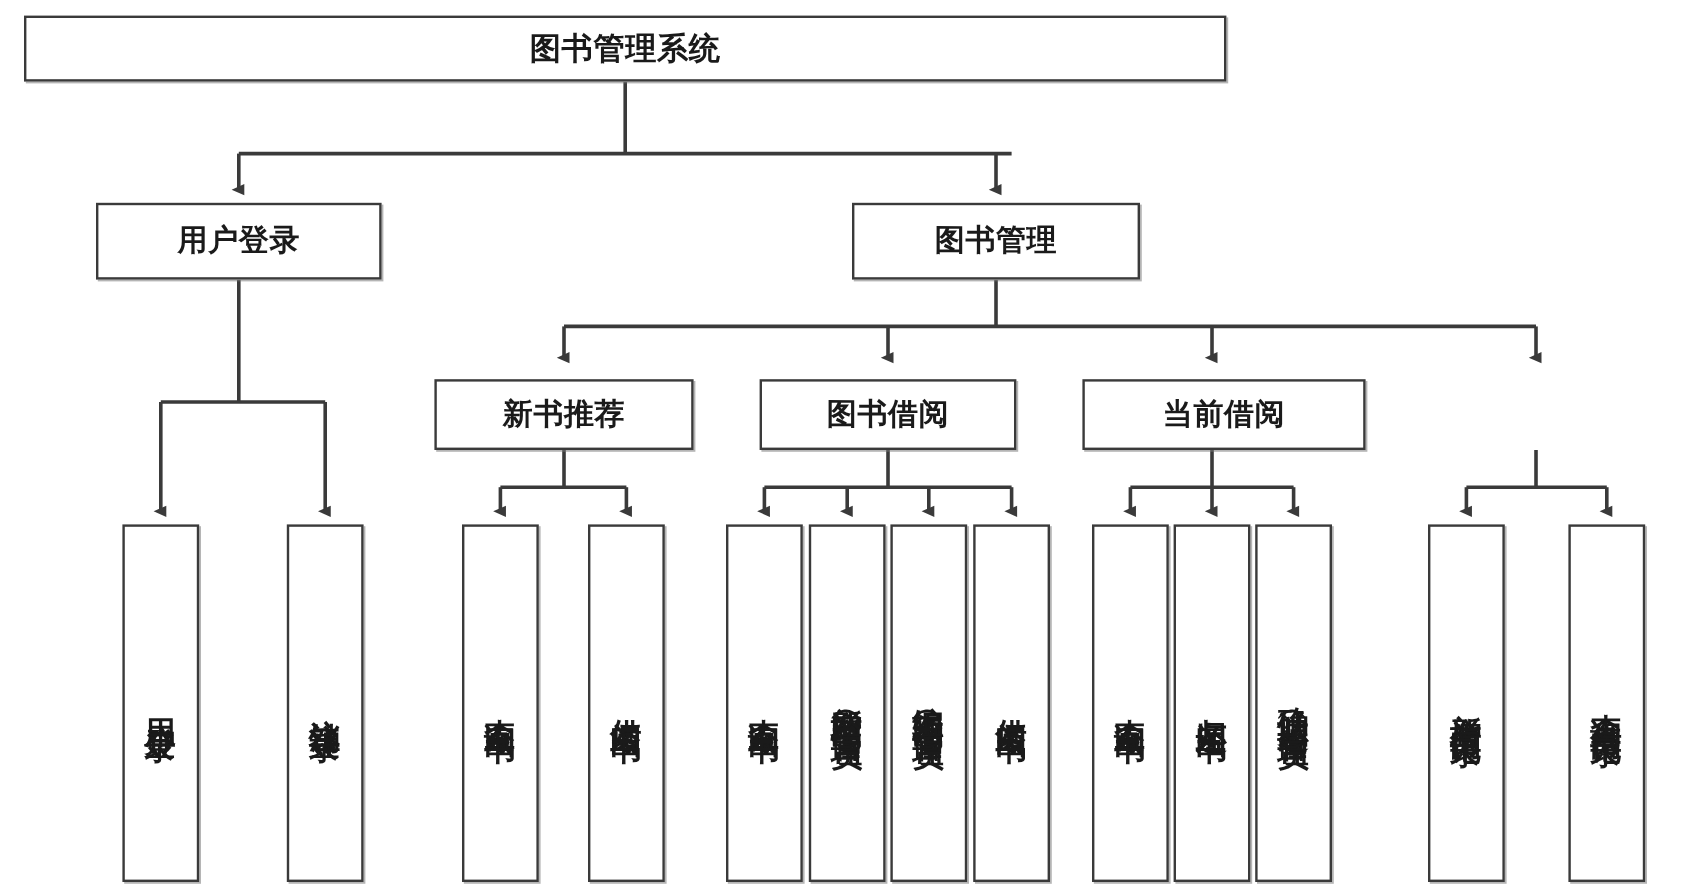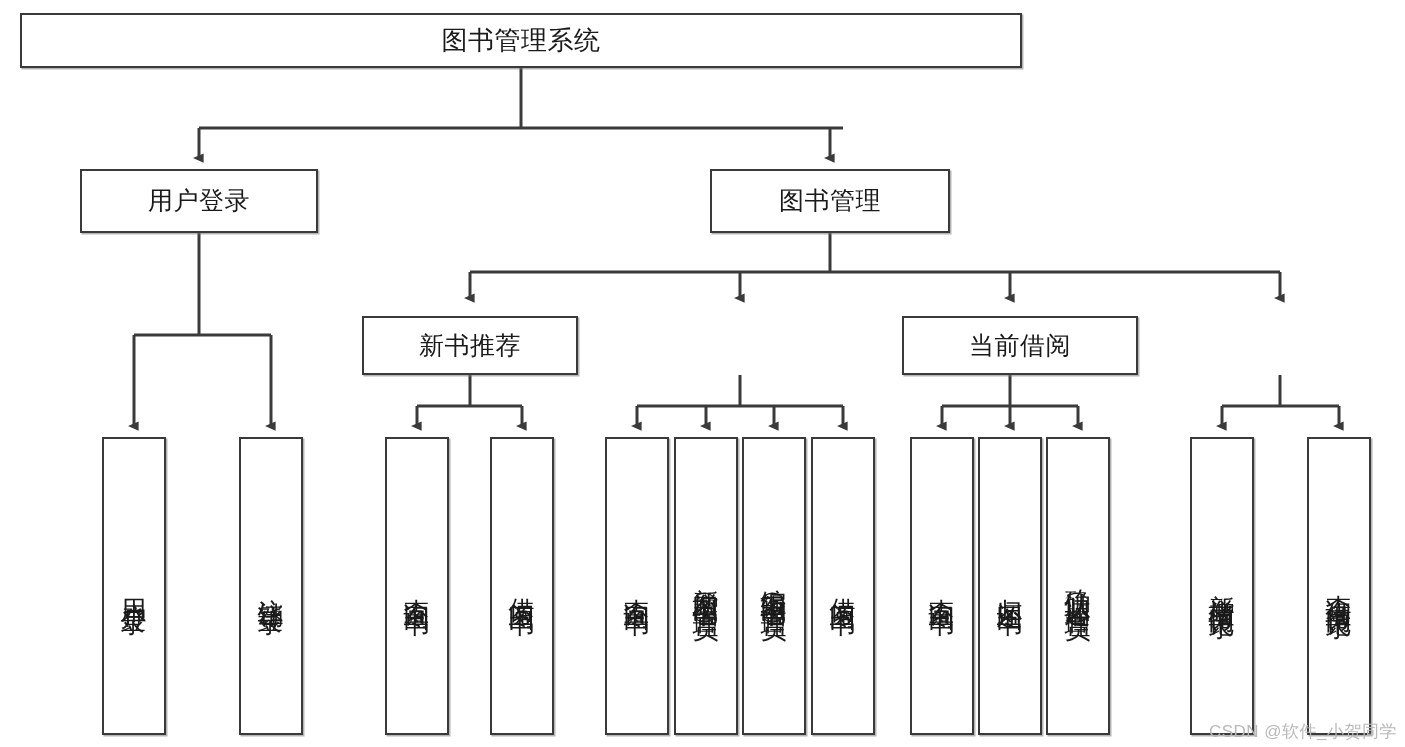--- a/index.html
+++ b/index.html
@@ -35,20 +35,21 @@
     align-items: center;
     justify-content: center;
     color: #1a1a1a;
     z-index: 2;
   }
   .node-label {
     display: block;
     text-align: center;
     line-height: 1.18;
     white-space: nowrap;
+    font-weight: bold;
   }
   .node.horiz .node-label {
     font-size: 25px;
     letter-spacing: 0.5px;
   }
   .node.root .node-label {
     font-size: 26px;
   }
   .node.vert {
     align-items: center;
@@ -136,20 +137,23 @@
   <div class="node horiz" style="left:80px; top:169px; width:238px; height:64px;">
     <span class="node-label">用户登录</span>
   </div>
   <div class="node horiz" style="left:362px; top:316px; width:216px; height:59px;">
     <span class="node-label">新书推荐</span>
   </div>
 
   <div class="node horiz" style="left:710px; top:169px; width:240px; height:64px;">
     <span class="node-label">图书管理</span>
   </div>
+  <div class="node horiz" style="left:633px; top:316px; width:214px; height:59px;">
+    <span class="node-label">图书借阅</span>
+  </div>
   <div class="node horiz" style="left:902px; top:316px; width:236px; height:59px;">
     <span class="node-label">当前借阅</span>
   </div>
 
   <div class="node vert" style="left:102px; top:437px; width:64px; height:298px;">
     <span class="node-label">用户登录</span>
   </div>
   <div class="node vert" style="left:239px; top:437px; width:64px; height:298px;">
     <span class="node-label">注销登录</span>
   </div>
@@ -184,15 +188,14 @@
     <span class="node-label">确认归还（管理员）</span>
   </div>
 
   <div class="node vert" style="left:1190px; top:437px; width:64px; height:298px;">
     <span class="node-label">新增借阅记录</span>
   </div>
   <div class="node vert" style="left:1307px; top:437px; width:64px; height:298px;">
     <span class="node-label">查询借阅记录</span>
   </div>
 
-  <div class="watermark">CSDN @软件_小贺同学</div>
 
 </div>
 
 </body></html>

